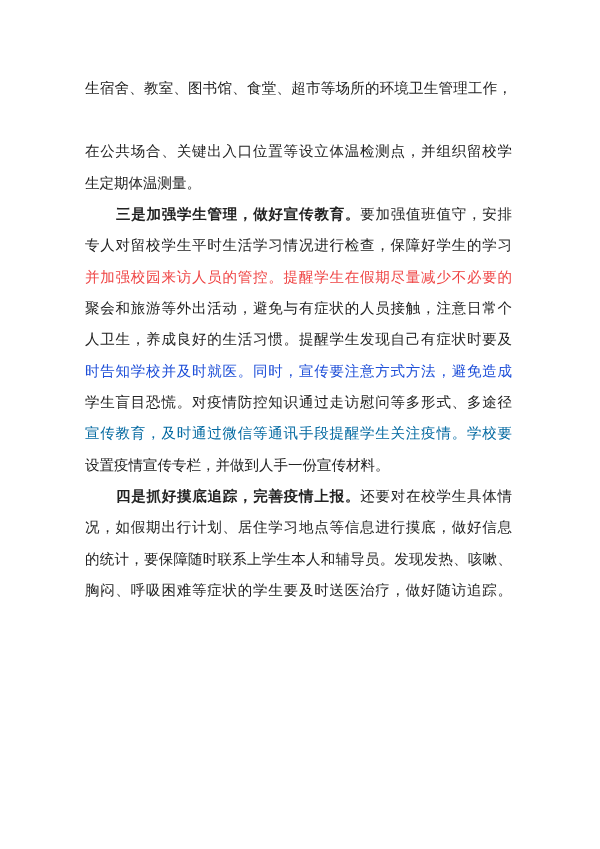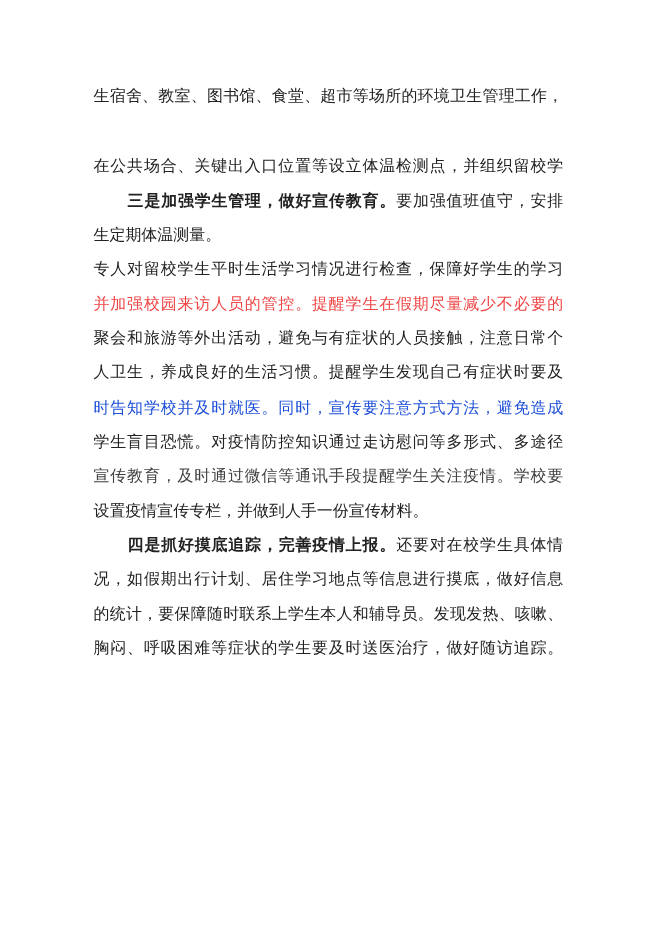--- a/index.html
+++ b/index.html
@@ -53,28 +53,28 @@
     color: #222222;
   }
 </style>
 </head>
 <body>
 
 <div class="page" style="background: rgb(255, 255, 255);">
   <div class="doc-body">
       <div class="line justified" style="color: rgb(34, 34, 34);">生宿舍、教室、图书馆、食堂、超市等场所的环境卫生管理工作，</div>
       <div class="line justified" style="color: rgb(34, 34, 34); margin-top: 32px;">在公共场合、关键出入口位置等设立体温检测点，并组织留校学</div>
+      <div class="line" style="color: rgb(34, 34, 34);">生定期体温测量。</div>
       <div class="line justified indented" style="color: rgb(34, 34, 34);"><span class="bold-lead">三是加强学生管理，做好宣传教育。</span>要加强值班值守，安排</div>
-      <div class="line" style="color: rgb(34, 34, 34);">生定期体温测量。</div>
       <div class="line justified" style="color: rgb(34, 34, 34);">专人对留校学生平时生活学习情况进行检查，保障好学生的学习</div>
       <div class="line justified" style="color: #ef4444;">并加强校园来访人员的管控。提醒学生在假期尽量减少不必要的</div>
       <div class="line justified" style="color: rgb(34, 34, 34);">聚会和旅游等外出活动，避免与有症状的人员接触，注意日常个</div>
       <div class="line justified" style="color: rgb(34, 34, 34);">人卫生，养成良好的生活习惯。提醒学生发现自己有症状时要及</div>
       <div class="line justified" style="color: #1d4ed8;">时告知学校并及时就医。同时，宣传要注意方式方法，避免造成</div>
       <div class="line justified" style="color: rgb(34, 34, 34);">学生盲目恐慌。对疫情防控知识通过走访慰问等多形式、多途径</div>
-      <div class="line justified" style="color: #404040;">宣传教育，及时通过微信等通讯手段提醒学生关注疫情。学校要</div>
+      <div class="line justified" style="color: #0369a1;">宣传教育，及时通过微信等通讯手段提醒学生关注疫情。学校要</div>
       <div class="line" style="color: rgb(34, 34, 34);">设置疫情宣传专栏，并做到人手一份宣传材料。</div>
       <div class="line justified indented" style="color: rgb(34, 34, 34);"><span class="bold-lead">四是抓好摸底追踪，完善疫情上报。</span>还要对在校学生具体情</div>
       <div class="line justified" style="color: rgb(34, 34, 34);">况，如假期出行计划、居住学习地点等信息进行摸底，做好信息</div>
       <div class="line justified" style="color: rgb(34, 34, 34);">的统计，要保障随时联系上学生本人和辅导员。发现发热、咳嗽、</div>
       <div class="line justified" style="color: rgb(34, 34, 34);">胸闷、呼吸困难等症状的学生要及时送医治疗，做好随访追踪。</div>
     </div>
 </div>
 
 </body></html>

